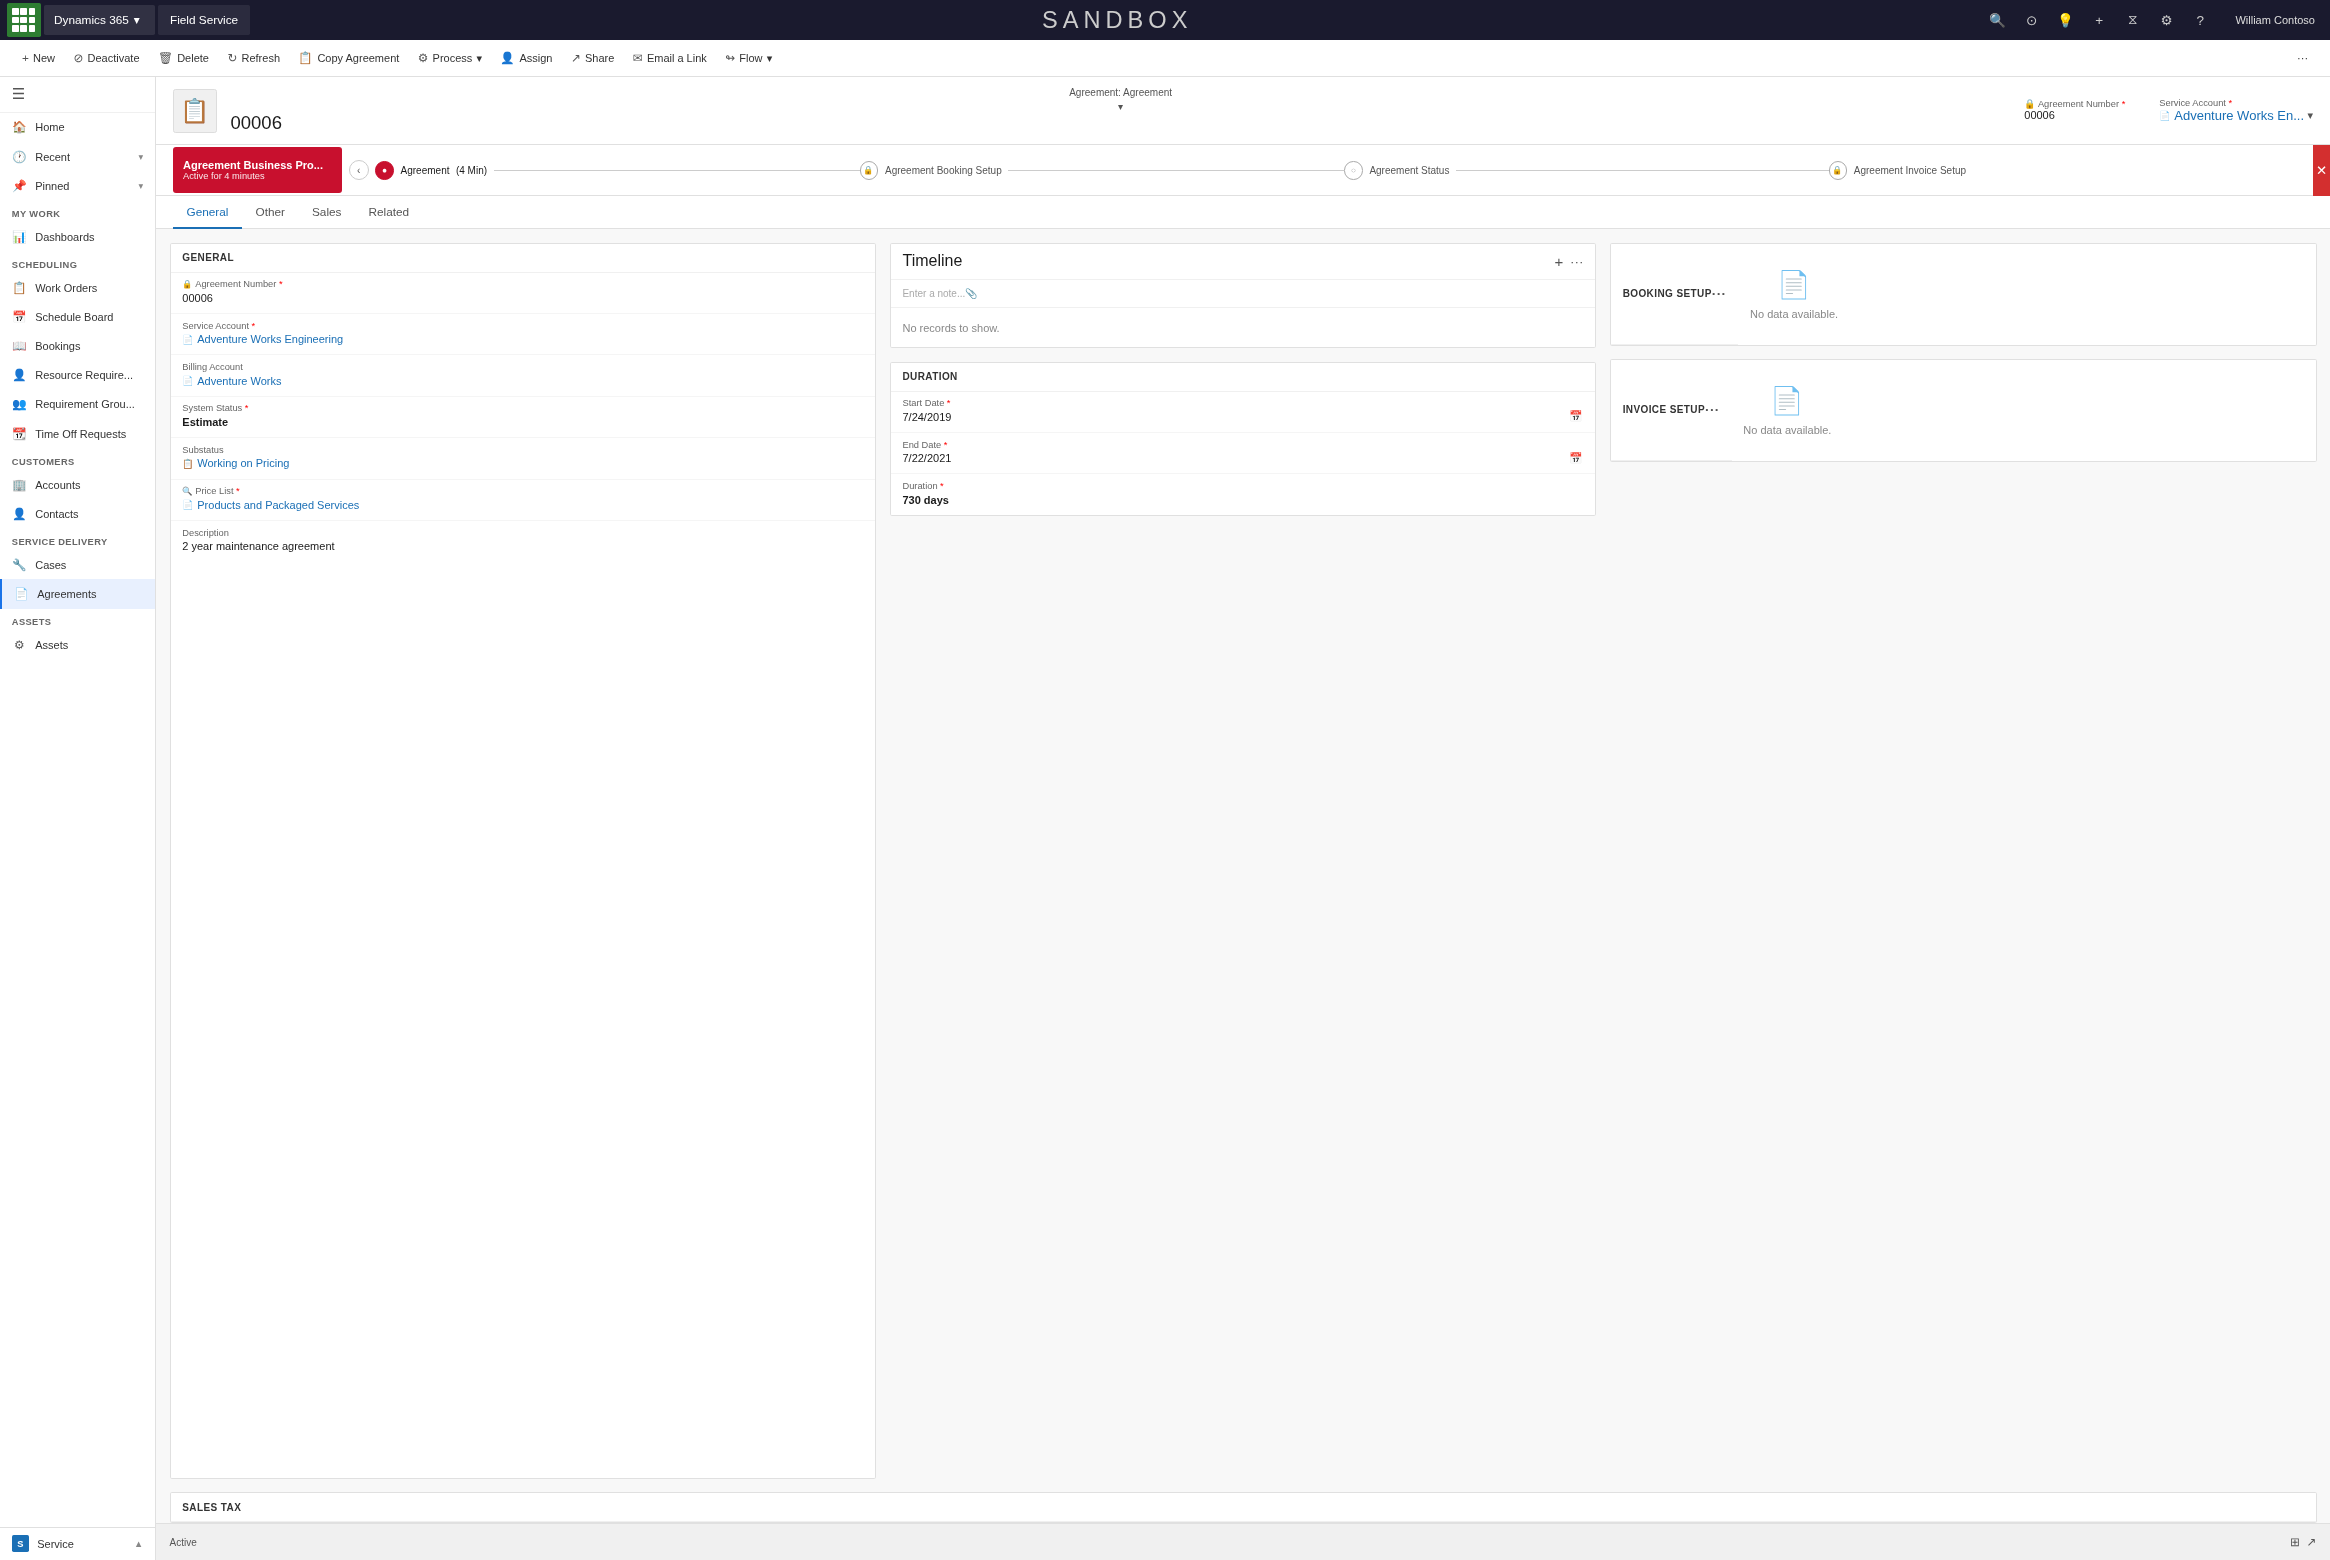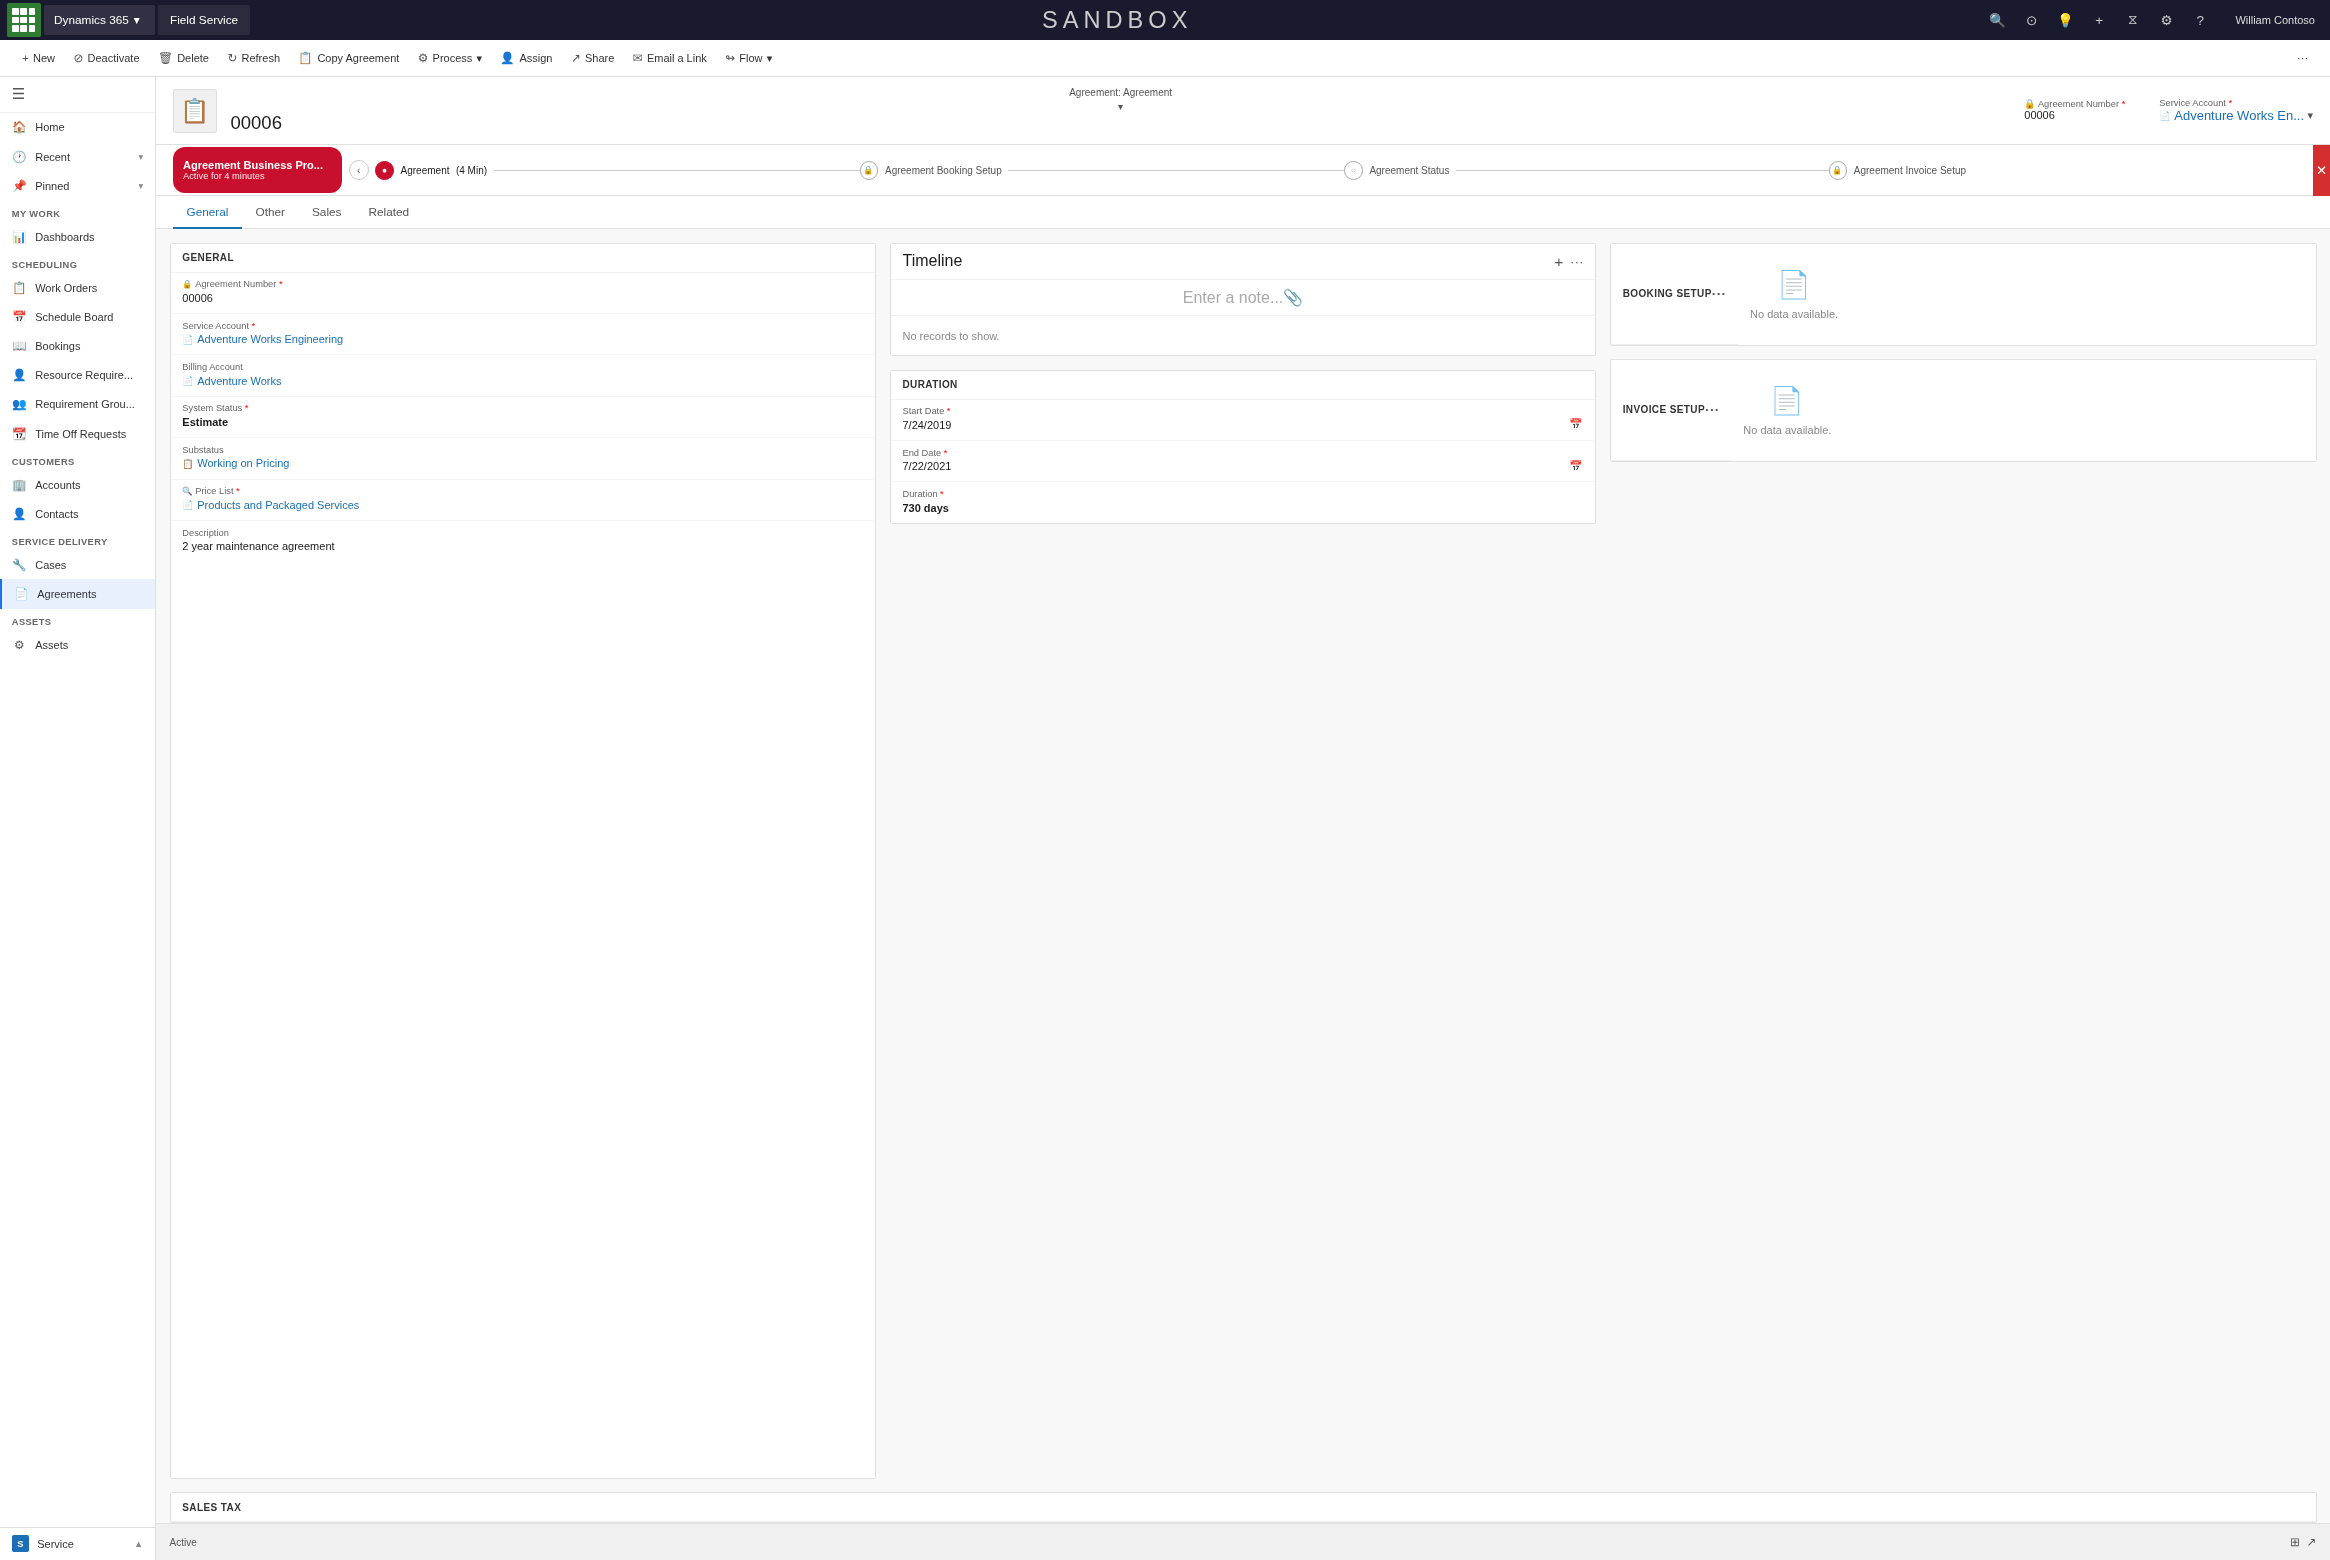--- a/index.html
+++ b/index.html
@@ -184,21 +184,21 @@
       height: 51px;
       position: relative;
     }
     .process-bar-left {
       background: #c8102e;
       color: white;
       padding: 12px 10px;
       margin-right: 6.7px;
       min-width: 169px;
       cursor: pointer;
-      border-radius: 12px;
+      border-radius: 3px;
       font-size: 10px;
     }
     .process-bar-title { font-weight: 600; font-size: 11px; white-space: nowrap; overflow: hidden; text-overflow: ellipsis; }
     .process-bar-subtitle { font-size: 9.3px; opacity: 0.9; }
     .process-nav-btn {
       width: 20px; height: 20px;
       background: white;
       border: 0.8px solid #ccc;
       border-radius: 50%;
       display: flex; align-items: center; justify-content: center;
@@ -318,23 +318,23 @@
     .timeline-header {
       padding: 8.4px 11.8px;
       display: flex; align-items: center; justify-content: space-between;
       border-bottom: 0.8px solid #f0f0f0;
     }
     .timeline-title { font-size: 16px; font-weight: 500; color: #1a1a1a; }
     .timeline-actions { display: flex; align-items: center; gap: 6.7px; }
     .timeline-input {
       padding: 8.4px 11.8px;
       color: #aaa;
-      font-size: 16px;
+      font-size: 10px;
       border-bottom: 0.8px solid #f0f0f0;
-      display: flex; align-items: center; justify-content: center;
+      display: flex; align-items: center; justify-content: flex-start;
       cursor: text;
     }
     .timeline-empty {
       padding: 13.5px 11.8px;
       font-size: 11px;
       color: #888;
     }
 
     
     .duration-section {

